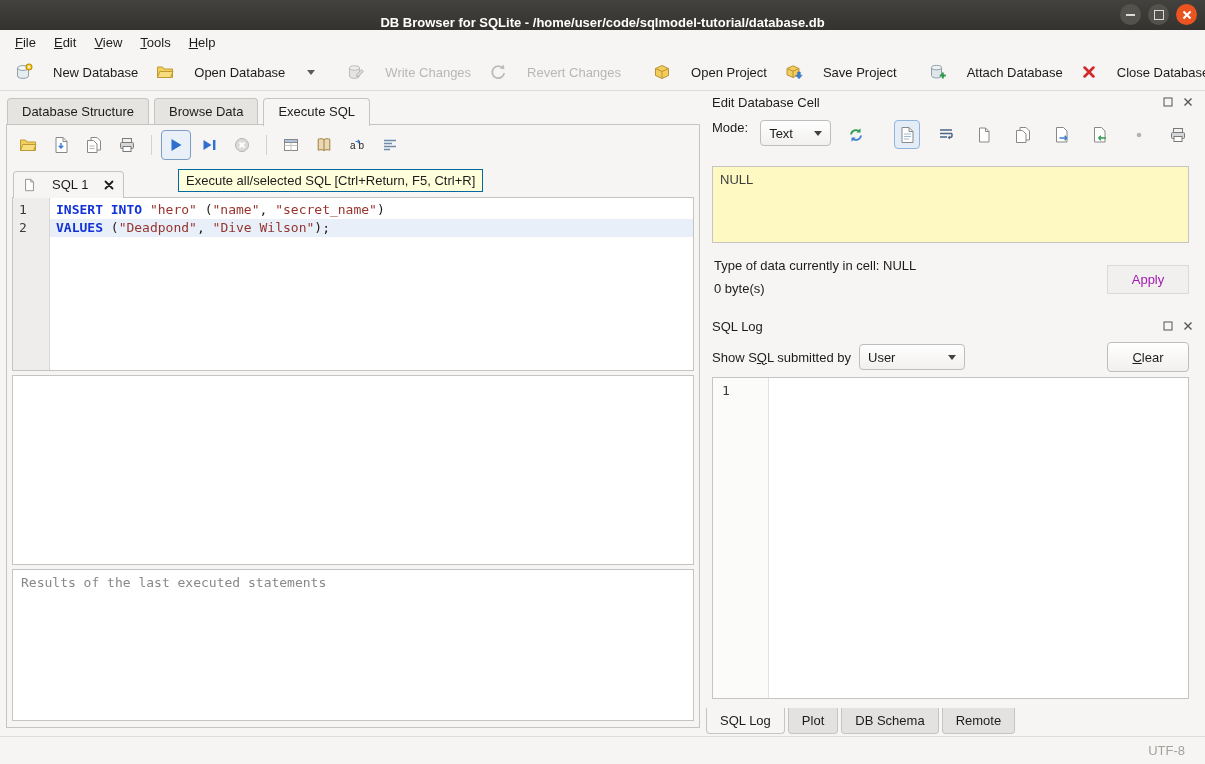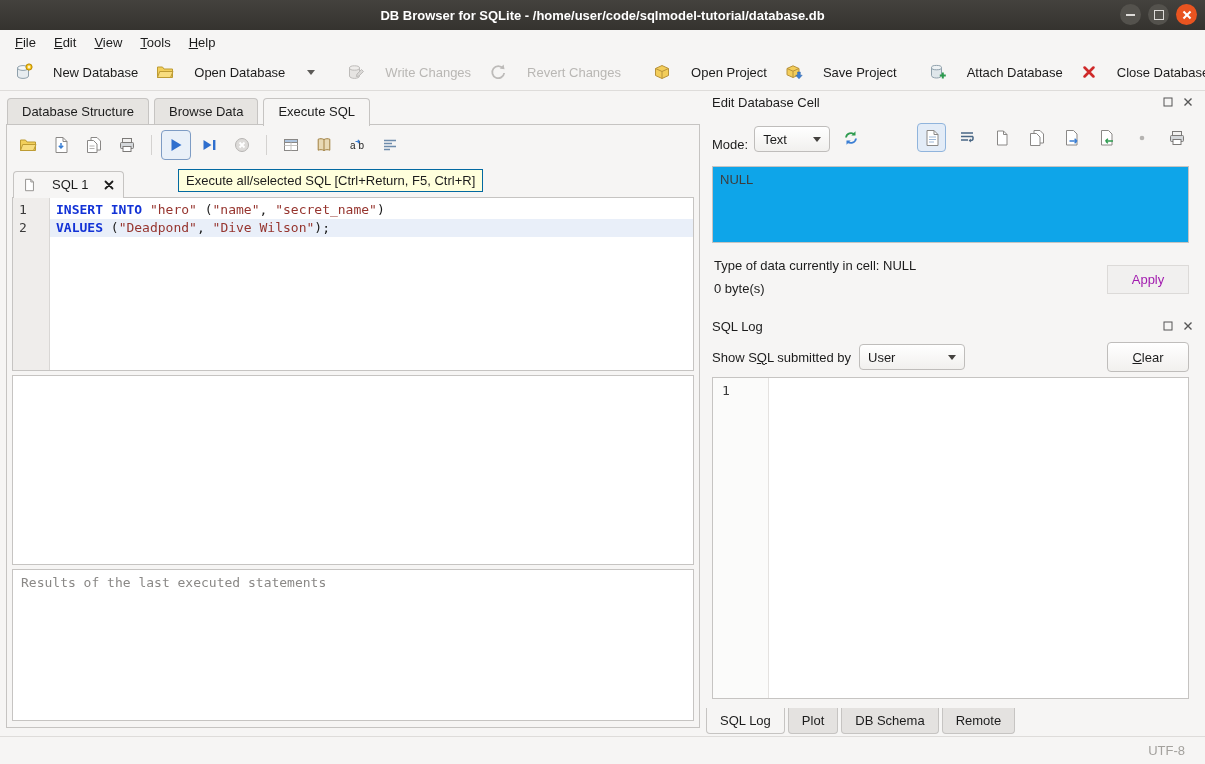--- a/index.html
+++ b/index.html
@@ -7,21 +7,21 @@
     width:1205px;height:764px;position:relative;overflow:hidden;
     background:#f6f5f4;color:#1c1c1c;
     font-family:"Liberation Sans",sans-serif;font-size:13px;
   }
   svg{display:block}
   .icon{flex:0 0 auto}
 
   
   .titlebar{position:absolute;top:0;left:0;right:0;height:30px;
     background:linear-gradient(var(--titlebar-bg,#44423e),#35332f);
-    display:flex;align-items:center;justify-content:center;}
+    display:flex;align-items:flex-end;justify-content:center;}
   .title-text{color:#fff;font-weight:bold;font-size:13px}
   .winbtns{position:absolute;right:8px;top:4px;display:flex;gap:7px}
   .winbtn{width:21px;height:21px;border-radius:50%;background:#54524d;
     display:flex;align-items:center;justify-content:center}
   .winbtn.close{background:var(--close-orange,#e95420)}
   .glyph-min{width:9px;height:2px;background:#dddbd8}
   .glyph-max{width:8px;height:8px;border:1.5px solid #dddbd8}
   .glyph-x{position:relative;width:10px;height:10px}
   .glyph-x::before,.glyph-x::after{content:"";position:absolute;left:4px;top:0;width:2px;height:10px;background:#fff}
   .glyph-x::before{transform:rotate(45deg)}
@@ -73,30 +73,30 @@
   .tooltip{position:absolute;left:178px;top:169px;background:var(--tooltip-bg,#ffffdc);border:1px solid #0369a1;padding:3px 7px;z-index:99;white-space:nowrap}
 
   
   .right-pane{position:absolute;left:706px;top:90px;width:493px;height:647px}
   .dock-header{position:absolute;left:6px;right:4px;height:20px;display:flex;align-items:center}
   .dock-title{flex:1}
   .dock-icons{display:flex;gap:6px}
   .mini-btn{width:14px;height:14px;display:flex;align-items:center;justify-content:center}
 
   .ec-header{top:2px}
-  .ec-toolbar{position:absolute;top:30px;left:6px;right:8px;height:32px;display:flex;align-items:flex-end;gap:6px}
+  .ec-toolbar{position:absolute;top:30px;left:6px;right:8px;height:32px;display:flex;align-items:flex-start;gap:12px}
   .combo{display:flex;align-items:center;justify-content:space-between;gap:8px;height:26px;padding:0 8px;
     background:linear-gradient(#ffffff,#f1f0ee);border:1px solid #bfbdbb;border-radius:4px;box-sizing:border-box}
   .combo .dd-arrow{border-top-color:#44423f}
   .mode-combo{width:76px}
   .user-combo{width:106px}
   .icon-btn{width:27px;height:27px;display:flex;align-items:center;justify-content:center;border:1px solid transparent;border-radius:4px}
   .icon-btn.pressed{background:#e3ecf7;border-color:#90b4dc}
   .ec-spacer{flex:1}
-  .ec-box{position:absolute;top:76px;left:6px;right:10px;height:77px;border:1px solid #c6c4c2;background:#0ea5e9;padding:5px 7px;box-sizing:border-box;color:#3d3d3d}
+  .ec-box{position:absolute;top:76px;left:6px;right:10px;height:77px;border:1px solid #c6c4c2;background:#fef9c3;padding:5px 7px;box-sizing:border-box;color:#3d3d3d}
   .ec-type{position:absolute;top:168px;left:8px}
   .ec-size{position:absolute;top:191px;left:8px}
   .apply-btn{position:absolute;top:175px;right:10px;width:80px;height:27px;display:flex;align-items:center;justify-content:center;
     background:#f1f0ef;border:1px solid #dcdad8;border-radius:0;color:#a21caf}
 
   .log-header{top:226px}
   .filter-row{position:absolute;top:252px;left:6px;right:10px;height:30px;display:flex;align-items:center;gap:8px}
   .btn{height:28px;width:80px;display:flex;align-items:center;justify-content:center;background:linear-gradient(#ffffff,#f1f0ee);
     border:1px solid #bfbdbb;border-radius:4px}
   .btn .mn{text-decoration:underline}

